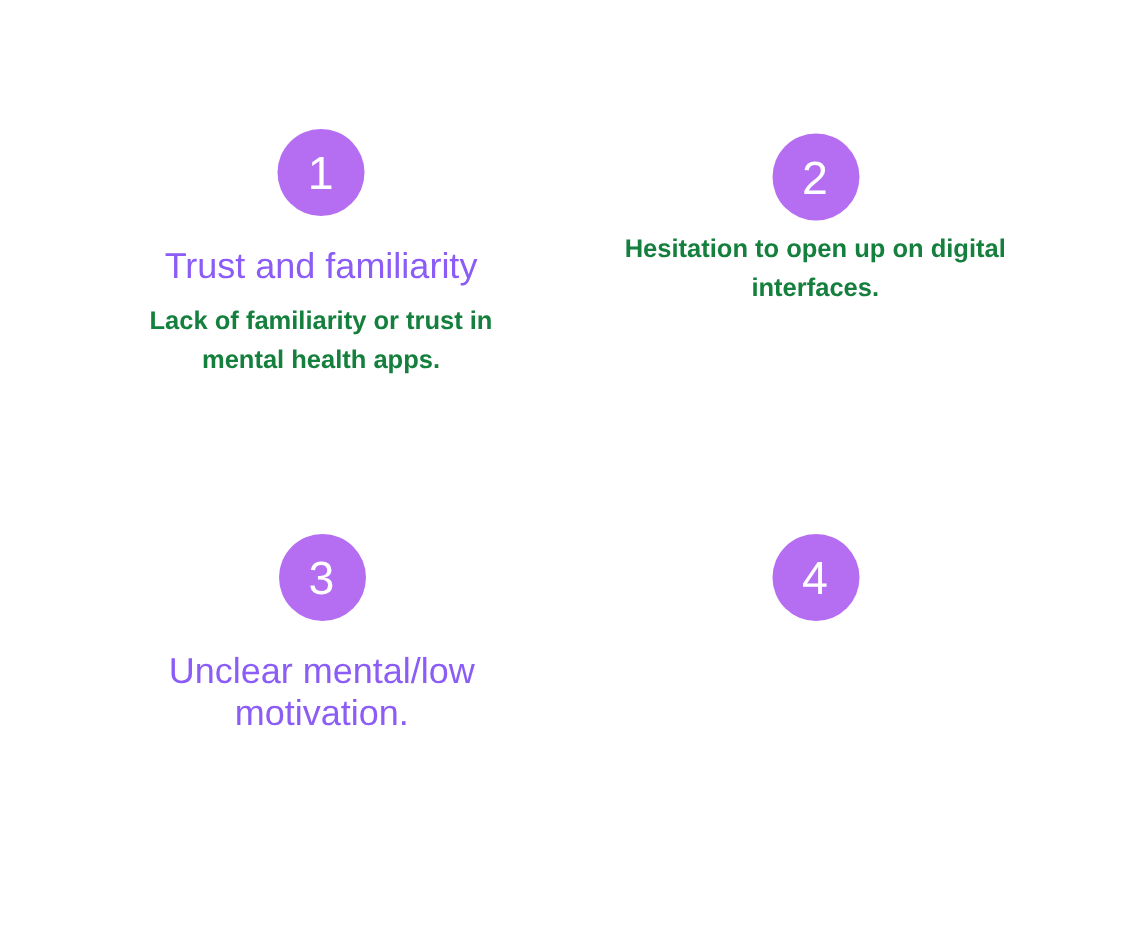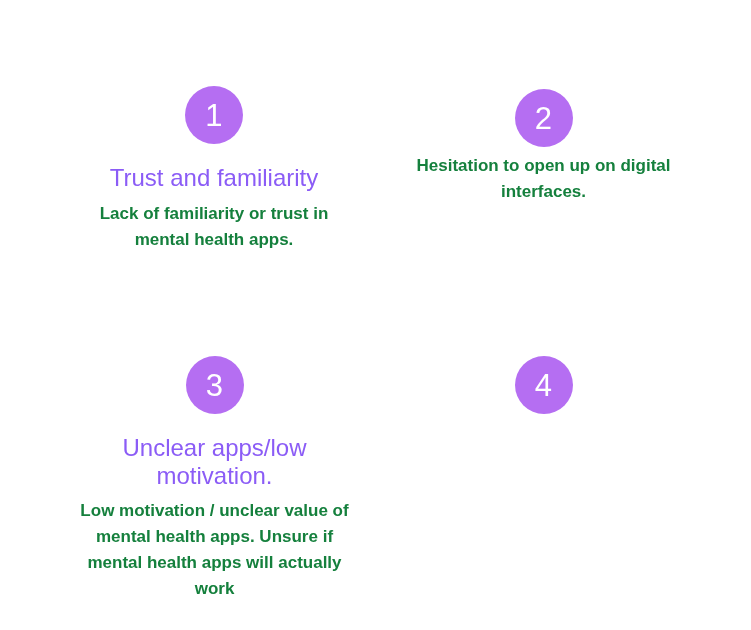--- a/index.html
+++ b/index.html
@@ -108,22 +108,21 @@
     <div class="badge">
       <span class="badge-number">2</span>
     </div>
     <p class="card-body">Hesitation to open up on digital interfaces.</p>
   </div>
 
   <div class="card card-3">
     <div class="badge">
       <span class="badge-number">3</span>
     </div>
-    <h3 class="card-title">Unclear apps/low motivation.</h3>
-    <p class="card-body">Low motivation / unclear value of mental health apps. Unsure if mental health apps will actually work</p>
+    <h3 class="card-title">Unclear mental/low motivation.</h3>
   </div>
 
   <div class="card card-4">
     <div class="badge">
       <span class="badge-number">4</span>
     </div>
   </div>
 
 </div>
 

